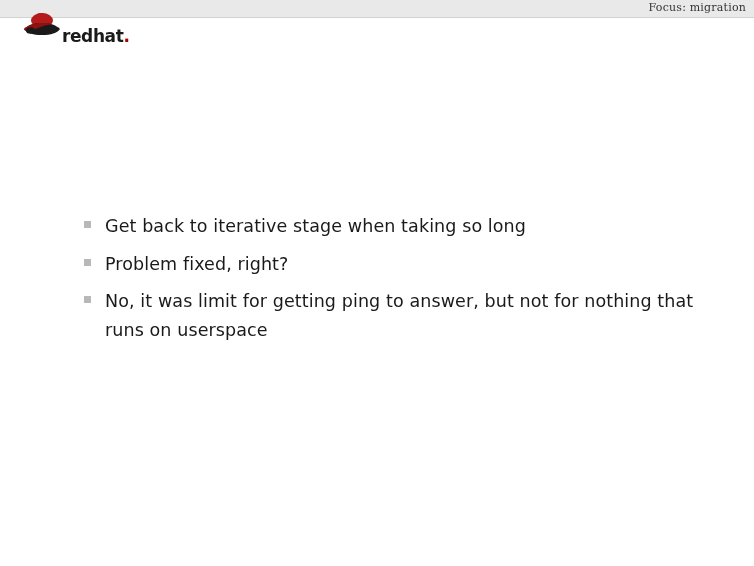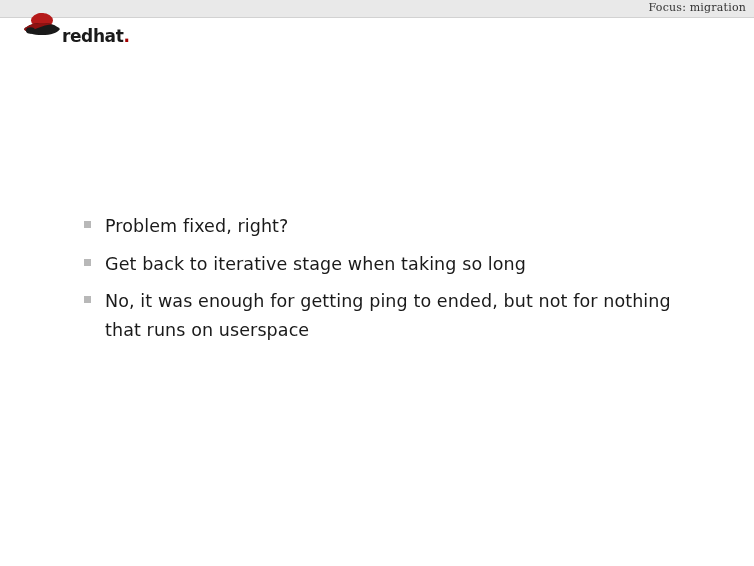--- a/index.html
+++ b/index.html
@@ -125,25 +125,25 @@
       <ellipse cx="8.5" cy="18.5" rx="4.5" ry="3.2" fill="#1a1a1a"></ellipse>
       <path d="M13 6.5 C15 3 18 1.5 21 2.2" stroke="#b51a1a" stroke-width="2" fill="none" stroke-linecap="round"></path>
     </svg>
     <div class="logo-text"><span>redhat</span><span class="logo-dot">.</span></div>
   </div>
 
 
   <div class="bullets">
     <div class="bullet-row">
       <span class="bullet-marker"></span>
+      <span class="bullet-text">Get back to iterative stage when taking so long</span>
+    </div>
+    <div class="bullet-row">
+      <span class="bullet-marker"></span>
       <span class="bullet-text">Problem fixed, right?</span>
     </div>
     <div class="bullet-row">
       <span class="bullet-marker"></span>
-      <span class="bullet-text">Get back to iterative stage when taking so long</span>
-    </div>
-    <div class="bullet-row">
-      <span class="bullet-marker"></span>
-      <span class="bullet-text">No, it was enough for getting ping to ended, but not for nothing that runs on userspace</span>
+      <span class="bullet-text">No, it was limit for getting ping to answer, but not for nothing that runs on userspace</span>
     </div>
   </div>
 
 </div>
 
 </body></html>

